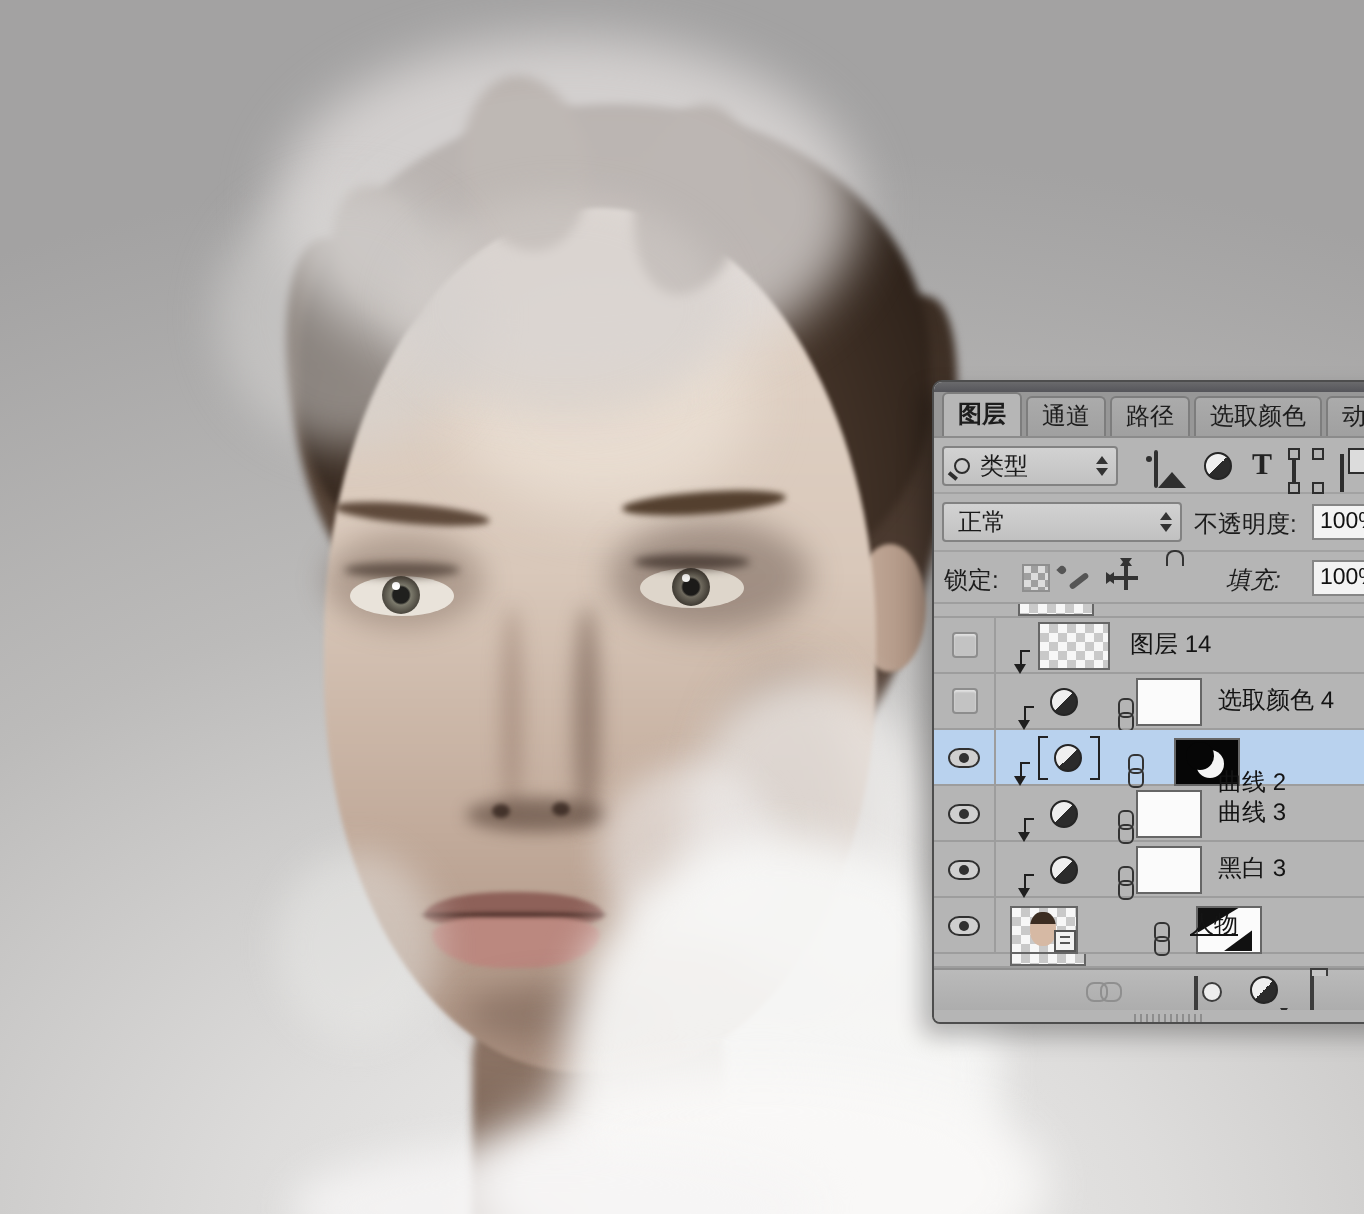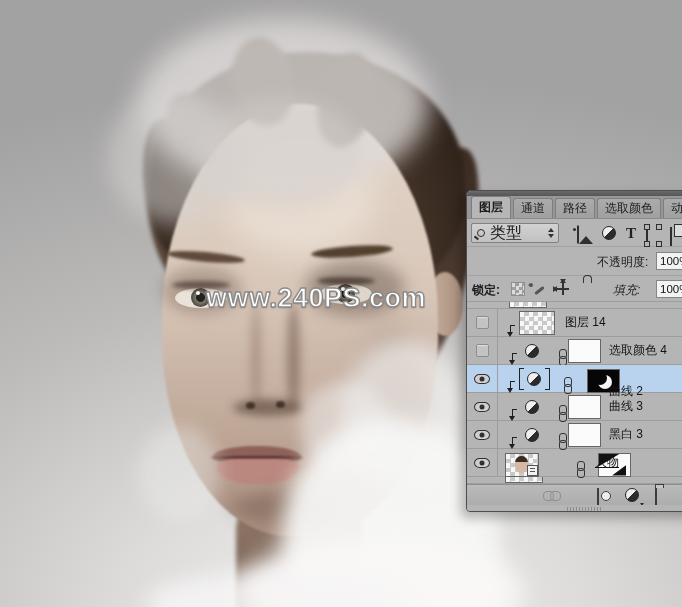--- a/index.html
+++ b/index.html
@@ -63,21 +63,21 @@
   .topstrip{height:5px;background:linear-gradient(#6a6a6c,#55555a);border-radius:4px 0 0 0;}
   .tabs{height:23px;background:#979797;display:flex;align-items:flex-end;padding-left:4px;gap:2px;border-bottom:1px solid #8b8b8b;}
   .tab{height:20px;padding:0 7px;font-size:12px;color:#1d1d1d;background:linear-gradient(#ababab,#a0a0a0);
     border:1px solid #7d7d7d;border-bottom:none;border-radius:3px 3px 0 0;display:flex;align-items:center;white-space:nowrap;}
   .tab.active{background:#b6b6b6;height:22px;font-weight:bold;}
   .ctl{position:relative;width:100%;}
   .rowF{height:28px;border-bottom:1px solid #a2a2a2;}
   .rowB{height:29px;border-bottom:1px solid #a2a2a2;}
   .rowL{height:26px;border-bottom:1px solid #9e9e9e;}
   .selbox{position:absolute;background:linear-gradient(#d2d2d2,#c1c1c1);border:1px solid #828282;border-radius:2px;
-    display:flex;align-items:center;font-size:16px;color:#1a1a1a;}
+    display:flex;align-items:center;font-size:12px;color:#1a1a1a;}
   .updn{position:absolute;right:4px;top:50%;transform:translateY(-50%);display:flex;flex-direction:column;gap:2px;align-items:center;}
   .updn i{width:0;height:0;border-left:3.5px solid transparent;border-right:3.5px solid transparent;}
   .updn .u{border-bottom:4px solid #333;}
   .updn .d{border-top:4px solid #333;}
   .lbl{position:absolute;font-size:12px;color:#1c1c1c;white-space:nowrap;}
   .valbox{position:absolute;height:18px;background:#f3f3f3;border:1px solid #858585;font-size:11.5px;color:#111;
     display:flex;align-items:center;padding-left:3px;width:52px;}
 
   
   .ic-search{position:absolute;left:5px;top:5px;width:8px;height:8px;border:1.6px solid #2d2d2d;border-radius:50%;}
@@ -198,21 +198,20 @@
     <div class="abs tuft3"></div>
     <div class="abs smoke sE"></div>
     <div class="abs smoke sF"></div>
     <div class="abs smoke sG"></div>
     <div class="abs smoke sC"></div>
     <div class="abs smoke sI"></div>
     <div class="abs smoke sA"></div>
     <div class="abs smoke sB"></div>
     <div class="abs smoke sD"></div>
     <div class="abs smoke sH"></div>
-    <div class="abs watermark">www.240PS.com</div>
   </div>
 
   <div class="abs panel">
     <div class="topstrip"></div>
 
     <div class="tabs">
       <div class="tab active">图层</div>
       <div class="tab">通道</div>
       <div class="tab">路径</div>
       <div class="tab">选取颜色</div>
@@ -229,26 +228,33 @@
           </span>
       </div>
       <span class="abs ic-img" style="left:110px;top:7px;"></span>
       <span class="abs ic-adj" style="left:135px;top:7px;"></span>
       <span class="abs ic-T" style="left:159px;top:7px;">T</span>
       <span class="abs ic-shape" style="left:177px;top:8px;"></span>
       <span class="abs ic-copy" style="left:199px;top:9px;"></span>
     </div>
 
     <div class="ctl rowB">
+      <div class="selbox" style="left:4px;top:4px;width:120px;height:20px;padding-left:7px;">
+        <span>正常</span>
+        <span class="updn">
+            <i class="u"></i>
+            <i class="d"></i>
+          </span>
+      </div>
       <span class="lbl" style="left:130px;top:7px;">不透明度:</span>
       <span class="valbox" style="left:189px;top:5px;">100%</span>
     </div>
 
     <div class="ctl rowL">
-      <span class="lbl" style="left:5px;top:6px;font-weight:bold;">锁定:</span>
+      <span class="lbl" style="left:5px;top:6px;">锁定:</span>
       <span class="abs ic-chk" style="left:44px;top:6px;"></span>
       <span class="abs ic-brush" style="left:66px;top:6px;"></span>
       <span class="abs ic-move" style="left:88px;top:5px;"><i class="a1"></i><i class="a2"></i><i class="a3"></i><i class="a4"></i></span>
       <span class="abs ic-lock" style="left:114px;top:4px;"></span>
       <span class="lbl" style="left:146px;top:6px;font-style:italic;">填充:</span>
       <span class="valbox" style="left:189px;top:4px;">100%</span>
     </div>
 
     <div class="list">
       <div class="partial">

